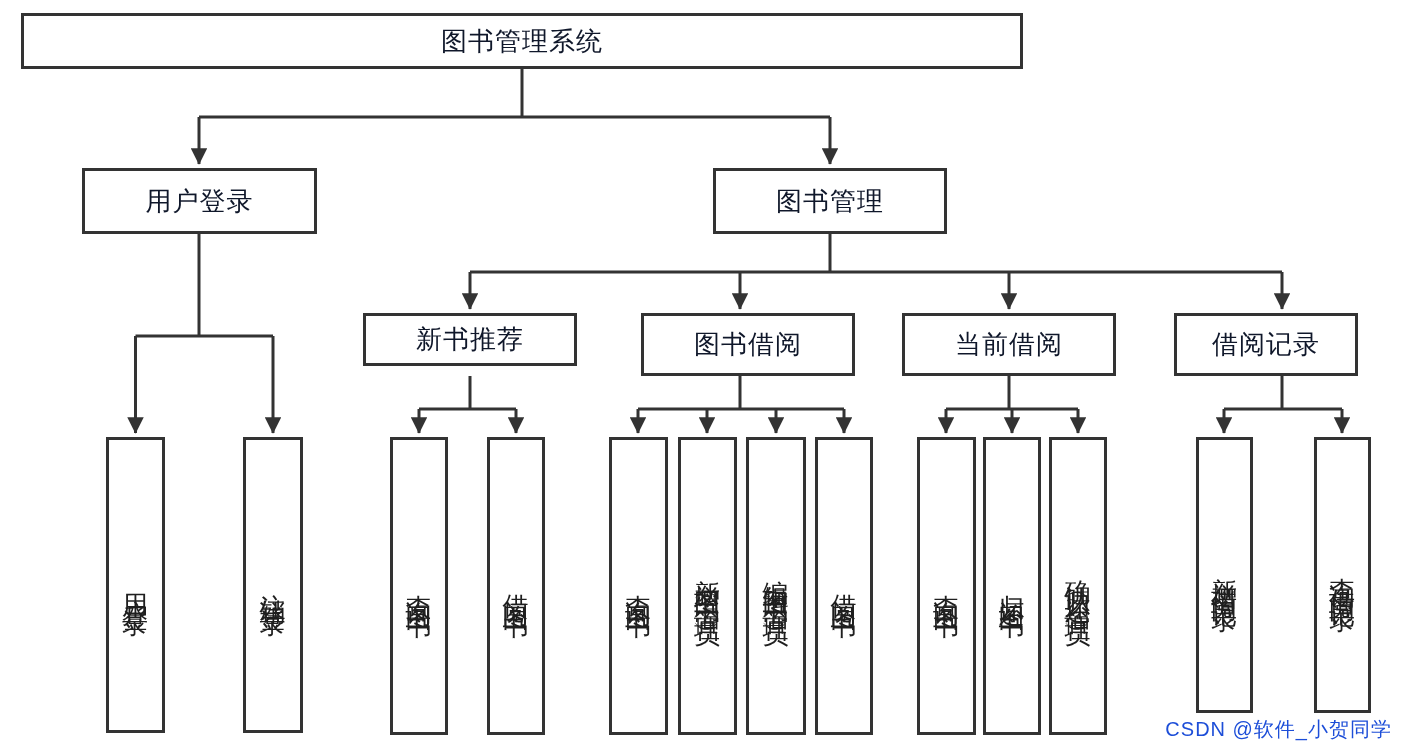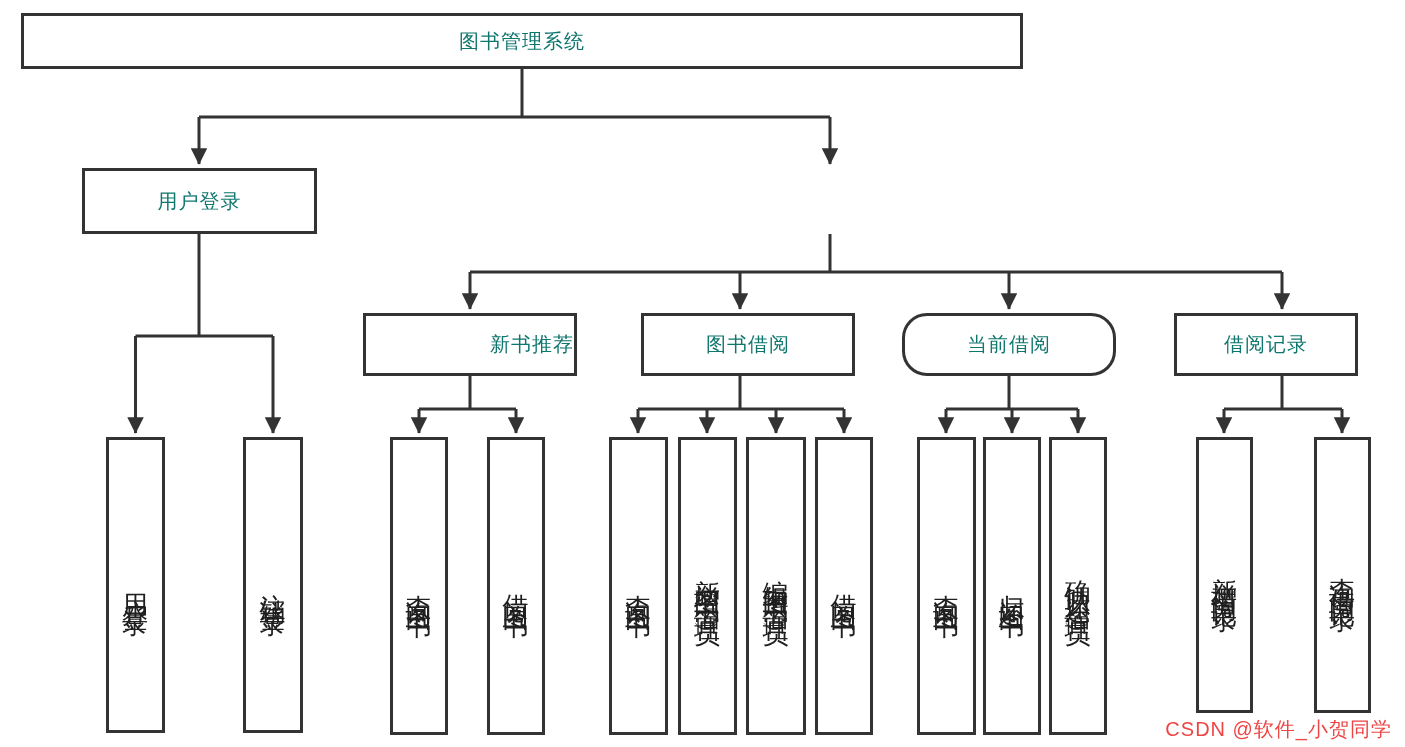--- a/index.html
+++ b/index.html
@@ -25,43 +25,43 @@
   .node {
     position: absolute;
     box-sizing: border-box;
     border: 3px solid #333333;
     background: #ffffff;
     display: flex;
     align-items: center;
     justify-content: center;
   }
   .hnode .label {
-    font-size: 20px;
+    font-size: 26px;
     letter-spacing: 1px;
-    color: #0f766e;
+    color: #0f172a;
     white-space: nowrap;
   }
   .vnode {
     overflow: hidden;
   }
   .vnode .label {
     writing-mode: vertical-rl;
     text-orientation: mixed;
     font-size: 26px;
     line-height: 1;
     letter-spacing: 6px;
     color: #1f1f1f;
     margin: auto;
   }
   #watermark {
     position: absolute;
     right: 13px;
     bottom: 4px;
     font-size: 20px;
-    color: #ef4444;
+    color: #1d4ed8;
     letter-spacing: 1px;
     white-space: nowrap;
   }
 </style>
 </head>
 <body>
 
 <div id="stage">
 
   <svg id="wires" viewBox="0 0 1405 747" xmlns="http://www.w3.org/2000/svg">
@@ -114,28 +114,31 @@
     </g>
   </svg>
 
   <div class="node hnode" style="left:21px;top:13px;width:1002px;height:56px;">
     <span class="label">图书管理系统</span>
   </div>
 
   <div class="node hnode" style="left:82px;top:168px;width:235px;height:66px;">
     <span class="label">用户登录</span>
   </div>
+  <div class="node hnode" style="left:713px;top:168px;width:234px;height:66px;">
+    <span class="label">图书管理</span>
+  </div>
 
-  <div class="node hnode" style="left:363px;top:313px;width:214px;height:63px;justify-content:flex-end;">
+  <div class="node hnode" style="left:363px;top:313px;width:214px;height:53px;">
     <span class="label">新书推荐</span>
   </div>
   <div class="node hnode" style="left:633px;top:313px;width:214px;height:63px;margin-left:8px;">
     <span class="label">图书借阅</span>
   </div>
-  <div class="node hnode" style="left:902px;top:313px;width:214px;height:63px;border-radius:25px;">
+  <div class="node hnode" style="left:902px;top:313px;width:214px;height:63px;">
     <span class="label">当前借阅</span>
   </div>
   <div class="node hnode" style="left:1174px;top:313px;width:184px;height:63px;">
     <span class="label">借阅记录</span>
   </div>
 
   <div class="node vnode" style="left:106px;top:437px;width:59px;height:296px;">
     <span class="label">用户登录</span>
   </div>
   <div class="node vnode" style="left:243px;top:437px;width:60px;height:296px;">

